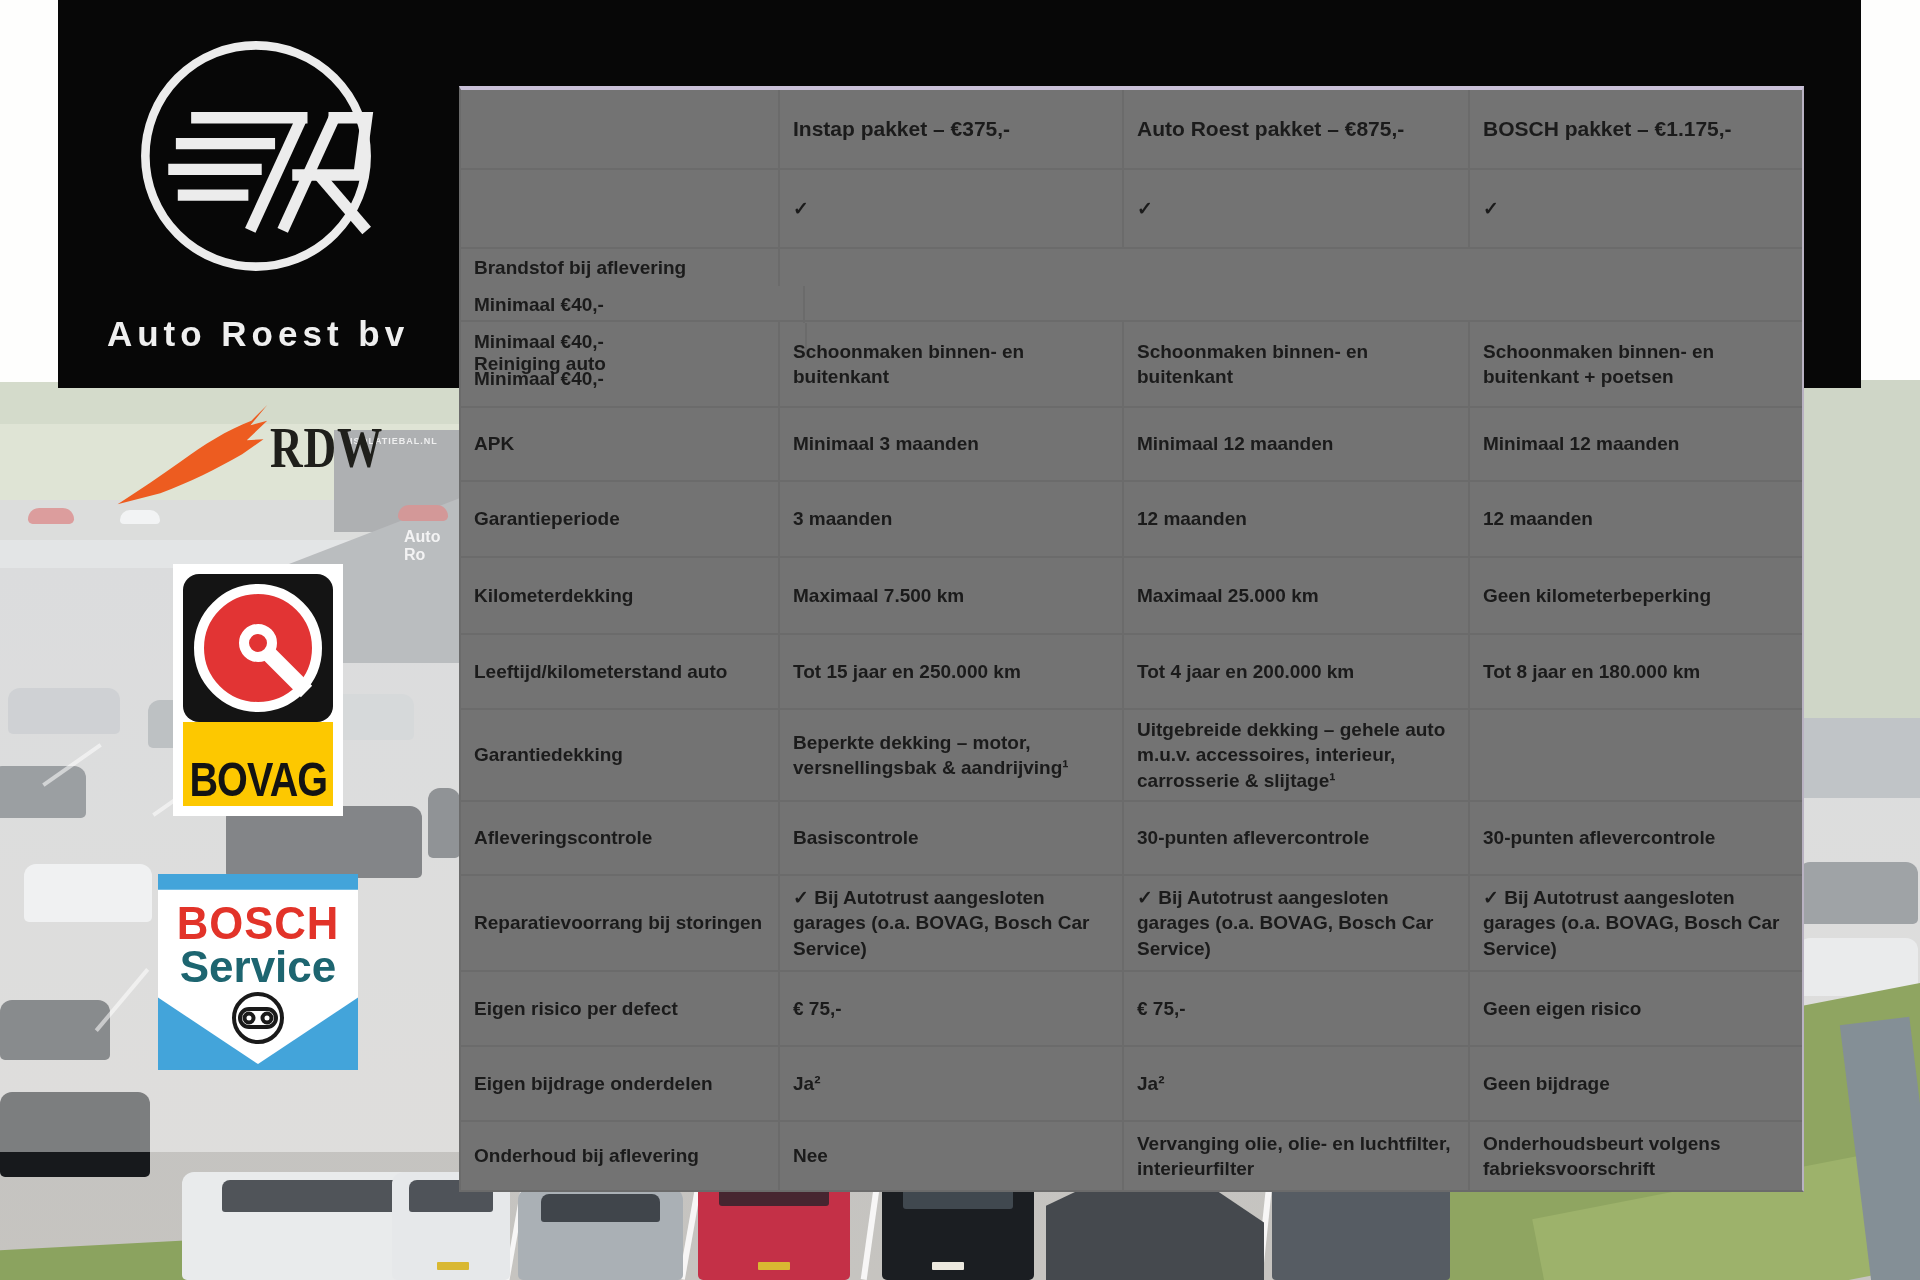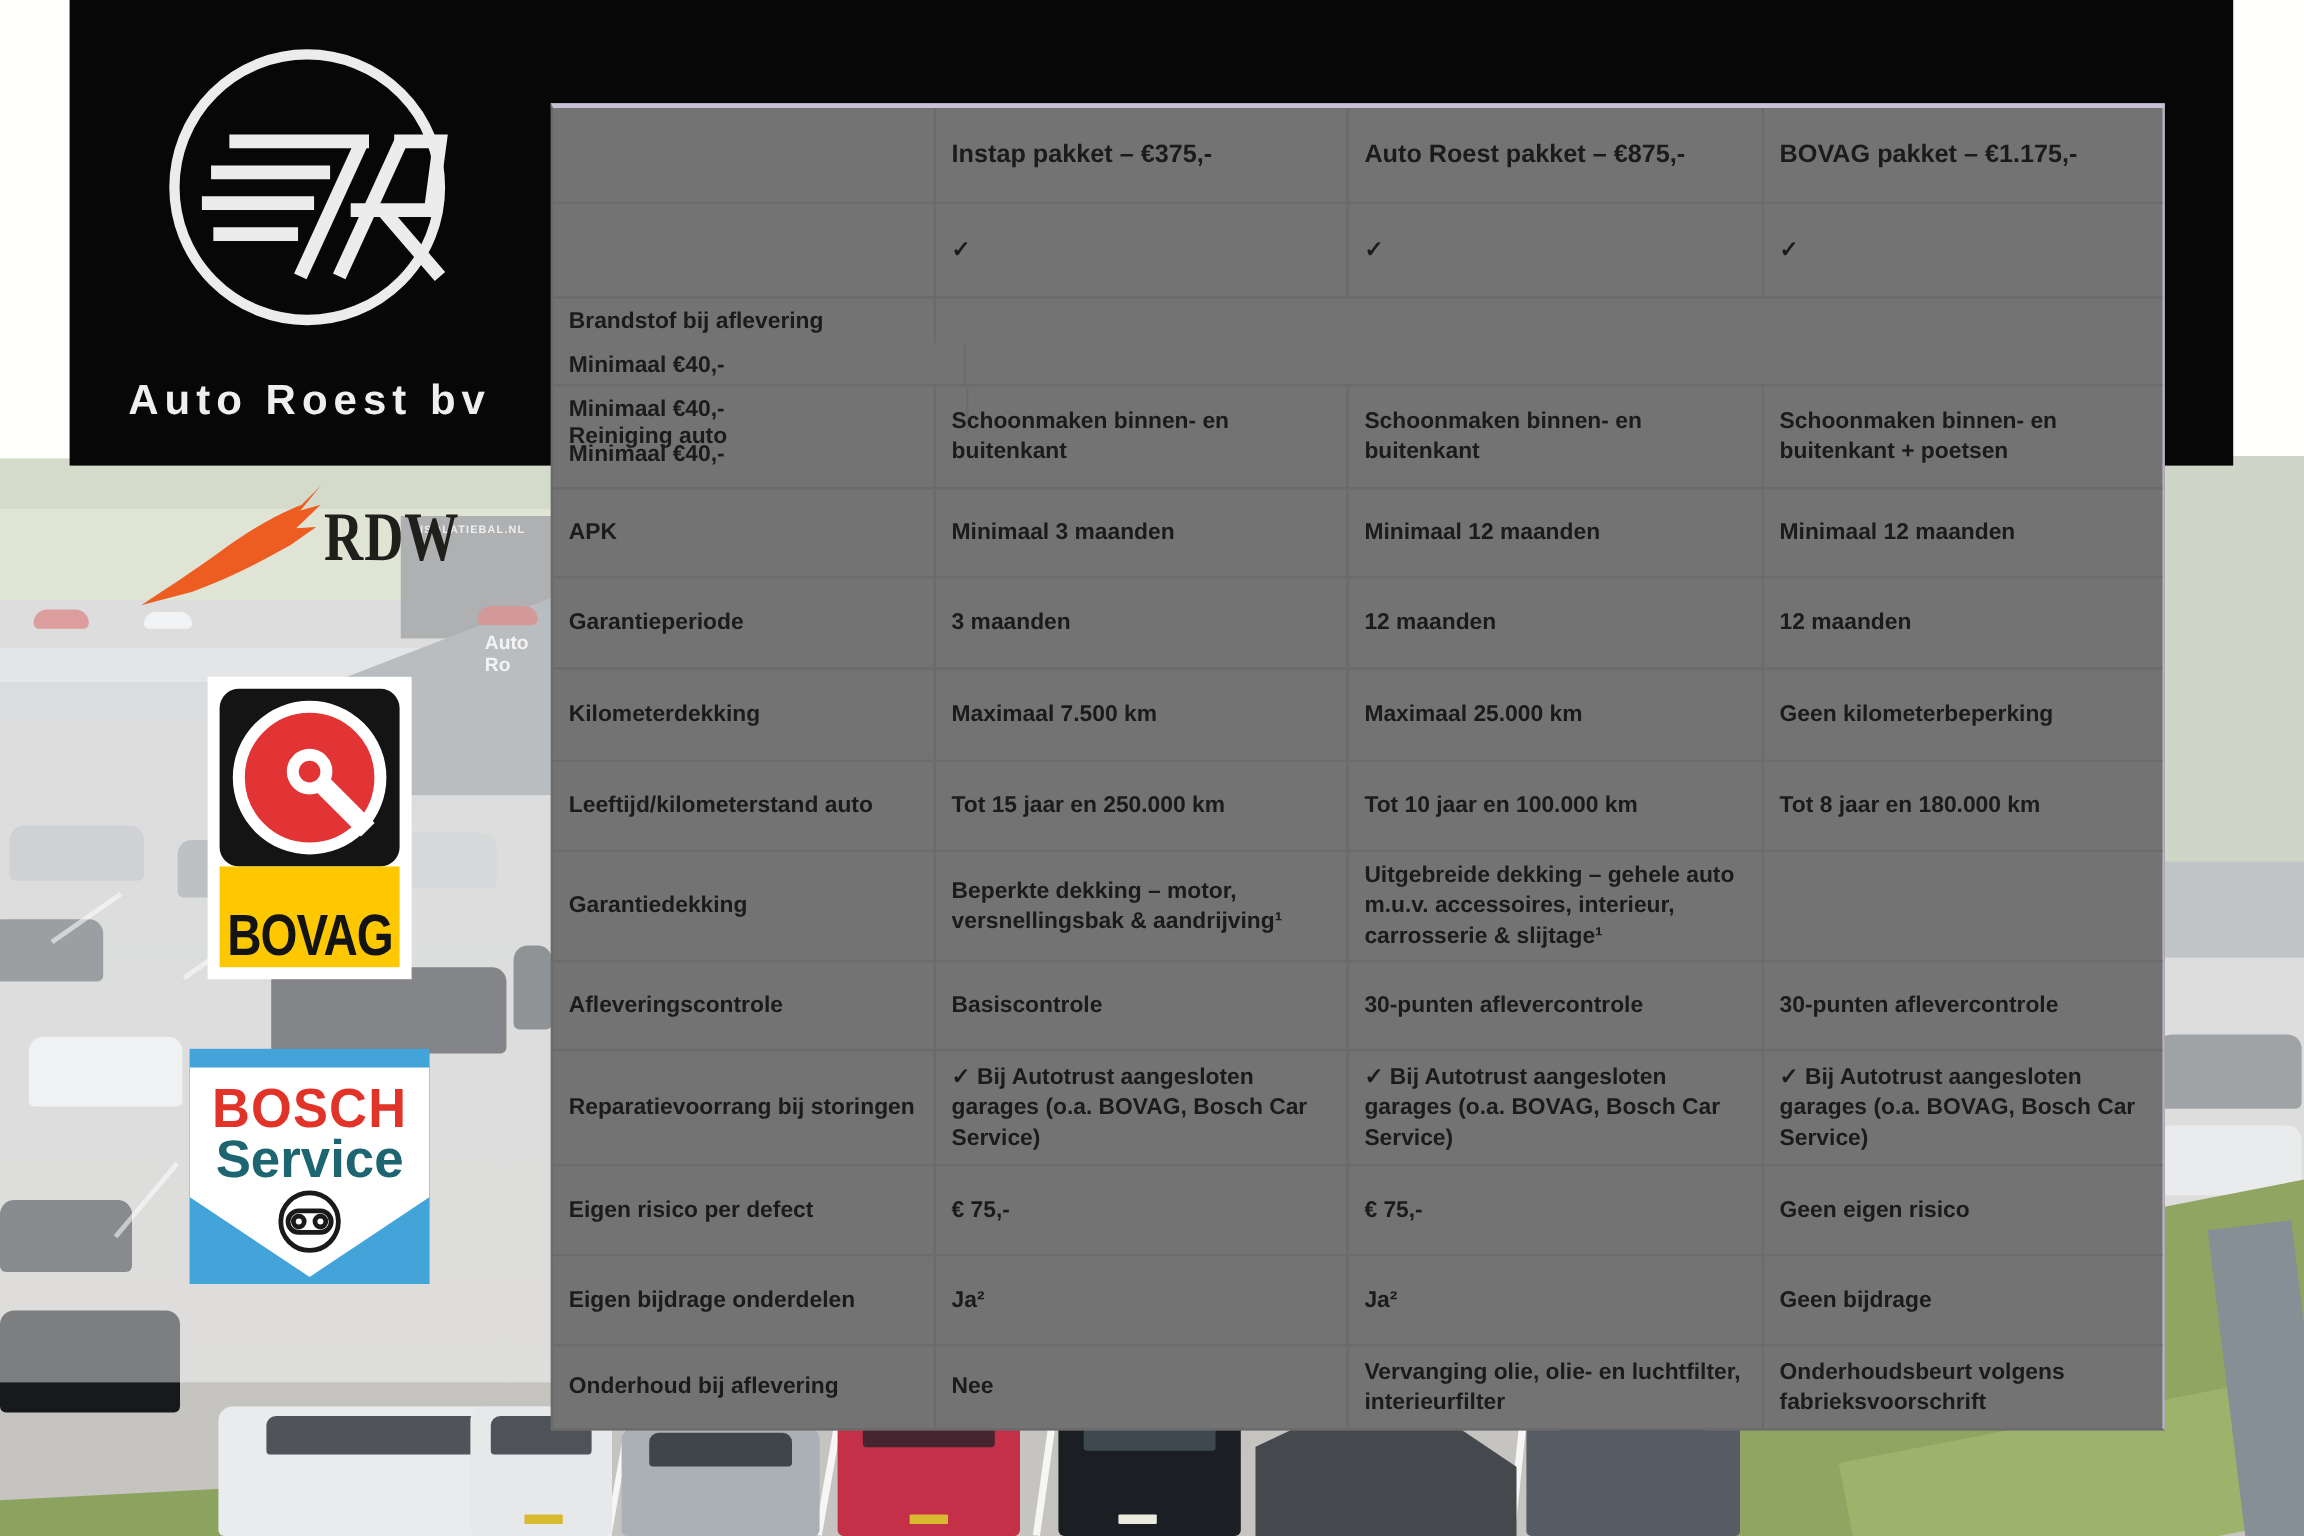--- a/index.html
+++ b/index.html
@@ -188,21 +188,21 @@
     </g>
   </svg>
 </div>
 
 <div class="abs pkg-table" style="background: #737373; border-top-color: rgb(201, 192, 216);">
   <div>
       <div class="trow" style="height: 80px;">
         <div class="cell hcell c0"></div>
         <div class="cell hcell c1">Instap pakket – €375,-</div>
         <div class="cell hcell c2">Auto Roest pakket – €875,-</div>
-        <div class="cell hcell c3">BOVAG pakket – €1.175,-</div>
+        <div class="cell hcell c3">BOSCH pakket – €1.175,-</div>
       </div>
       <div class="trow" style="height: 79px;">
         <div class="cell c0"></div>
         <div class="cell c1">✓</div>
         <div class="cell c2">✓</div>
         <div class="cell c3">✓</div>
       </div>
       <div class="trow" style="height: 73px; flex-direction: column;">
         <div class="cell c0">Brandstof bij aflevering</div>
         <div class="cell c1">Minimaal €40,-</div>
@@ -229,21 +229,21 @@
       </div>
       <div class="trow" style="height: 77px;">
         <div class="cell c0">Kilometerdekking</div>
         <div class="cell c1">Maximaal 7.500 km</div>
         <div class="cell c2">Maximaal 25.000 km</div>
         <div class="cell c3">Geen kilometerbeperking</div>
       </div>
       <div class="trow" style="height: 75px;">
         <div class="cell c0">Leeftijd/kilometerstand auto</div>
         <div class="cell c1">Tot 15 jaar en 250.000 km</div>
-        <div class="cell c2">Tot 10 jaar en 100.000 km</div>
+        <div class="cell c2">Tot 4 jaar en 200.000 km</div>
         <div class="cell c3">Tot 8 jaar en 180.000 km</div>
       </div>
       <div class="trow" style="height: 92px;">
         <div class="cell c0">Garantiedekking</div>
         <div class="cell c1">Beperkte dekking – motor, versnellingsbak &amp; aandrijving¹</div>
         <div class="cell c2">Uitgebreide dekking – gehele auto m.u.v. accessoires, interieur, carrosserie &amp; slijtage¹</div>
       </div>
       <div class="trow" style="height: 74px;">
         <div class="cell c0">Afleveringscontrole</div>
         <div class="cell c1">Basiscontrole</div>

